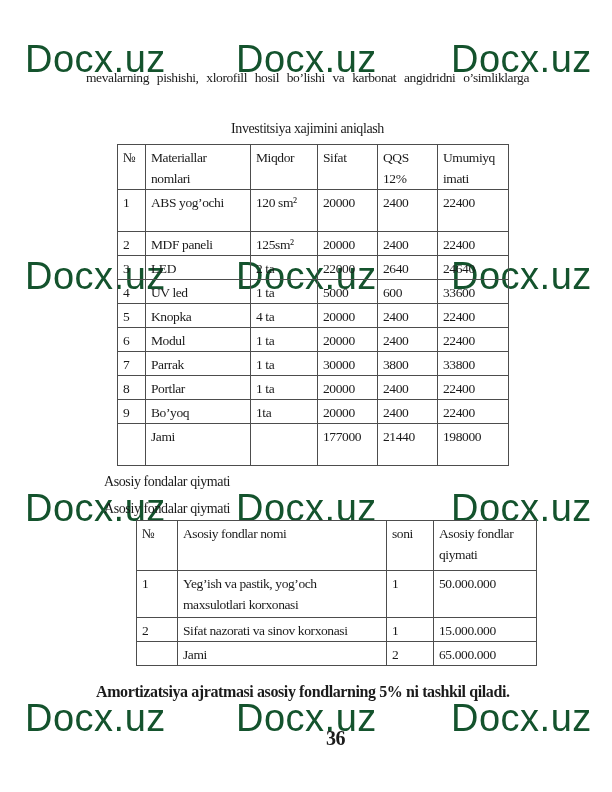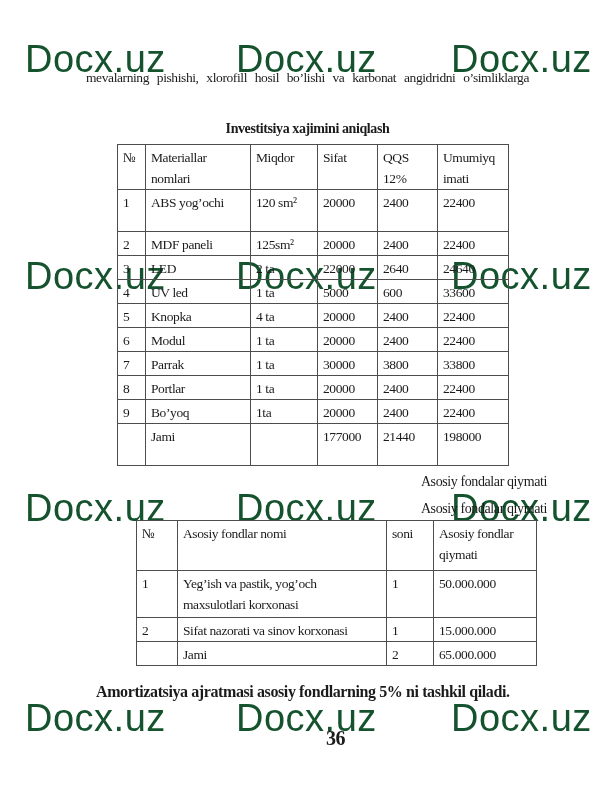--- a/index.html
+++ b/index.html
@@ -43,29 +43,29 @@
     line-height: 27px;
   }
   .para-top { top: 64px; }
   .line-justify { text-align: justify; text-align-last: justify; white-space: nowrap; }
   .heading {
     position: absolute;
     left: 86px;
     top: 121px;
     width: 443px;
     text-align: center;
-    font-weight: bold;
+    font-weight: normal;
     font-size: 14px;
   }
   .subheading {
     position: absolute;
     left: 104px;
     top: 468px;
     width: 443px;
-    text-align: right;
+    text-align: left;
     font-size: 14px;
     line-height: 27px;
   }
   .footer-para {
     position: absolute;
     left: 96px;
     top: 681px;
     width: 460px;
     font-size: 16px;
     line-height: 21px;

